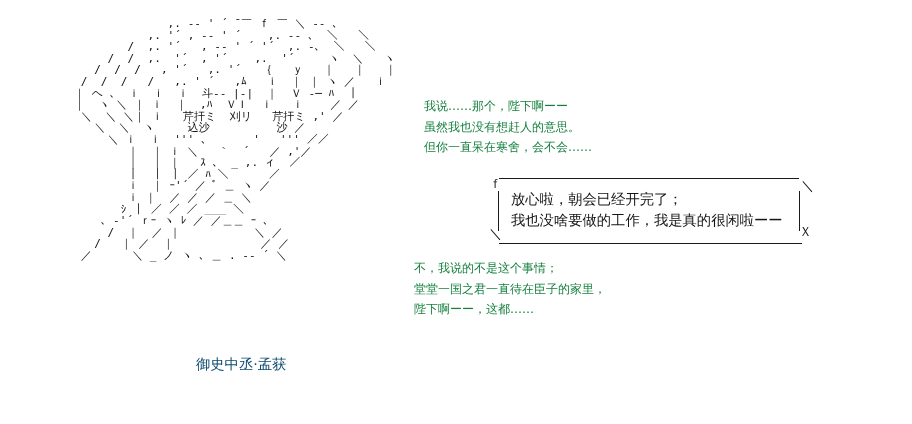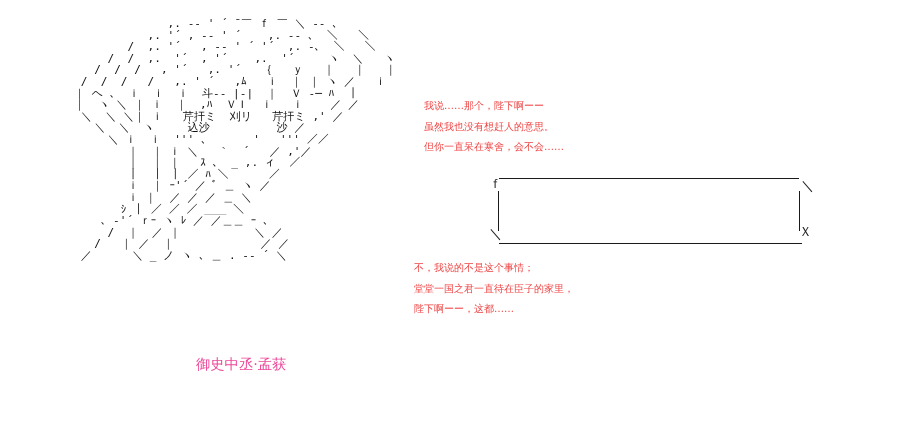--- a/index.html
+++ b/index.html
@@ -37,23 +37,23 @@
     color: #111111;
     -webkit-font-smoothing: none;
   }
 
   
   .dlg {
     position: absolute;
     margin: 0;
     white-space: pre;
     font-family: "DejaVu Sans", "Liberation Sans", sans-serif;
-    font-size: 10px;
+    font-size: 12px;
     line-height: 20.6px;
-    color: #ef4444;
+    color: #15803d;
   }
 
   #dlg-top {
     left: 424px;
     top: 96px;
   }
 
   #dlg-bottom {
     left: 414px;
     top: 258px;
@@ -110,21 +110,21 @@
   
   #nameplate {
     position: absolute;
     left: 196px;
     top: 355px;
     margin: 0;
     white-space: pre;
     font-family: "DejaVu Sans", "Liberation Sans", sans-serif;
     font-size: 14.3px;
     line-height: 18px;
-    color: #ec4899;
+    color: #0c4a6e;
   }
 </style>
 </head>
 <body>
 
 <div id="scene">
 
   <pre id="aa-art" class="aa-art">                       ,. -‐ ' ´ ̄ ￣ ｆ ￣ ＼ ‐- ､
                     ,. '´ , -‐ ' ´    ,. -‐ ､  ＼   ＼
                  /  ,. '´   , -‐ ' ´ '´  ,. -､  ＼   ＼
@@ -155,20 +155,22 @@
     <div class="bubble-frame">
       <div class="bub-line bub-top"></div>
       <div class="bub-line bub-bottom"></div>
       <div class="bub-line bub-left"></div>
       <div class="bub-line bub-right"></div>
       <span class="corner c-tl">ｆ</span>
       <span class="corner c-tr">＼</span>
       <span class="corner c-bl">＼</span>
       <span class="corner c-br">Ｘ</span>
     </div>
+    <pre id="dlg-bubble" class="bubble-text">放心啦，朝会已经开完了；
+我也没啥要做的工作，我是真的很闲啦ーー</pre>
   </div>
 
   <pre id="dlg-bottom" class="dlg">不，我说的不是这个事情；
 堂堂一国之君一直待在臣子的家里，
 陛下啊ーー，这都……</pre>
 
   <pre id="nameplate">御史中丞·孟获</pre>
 
 </div>
 

